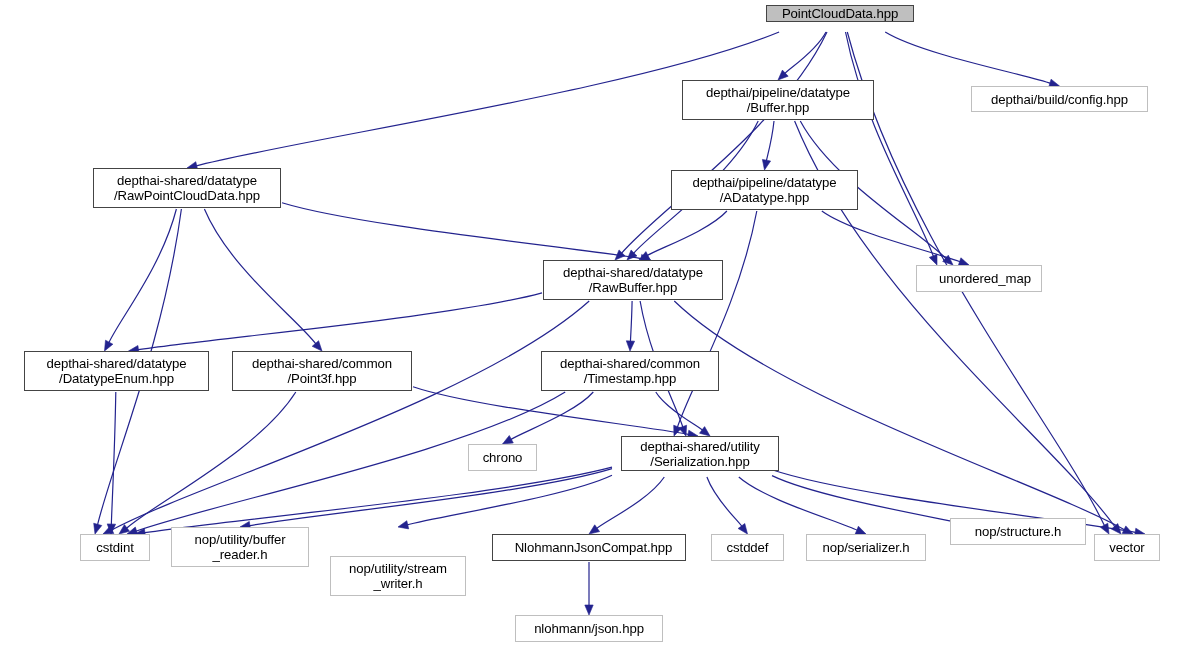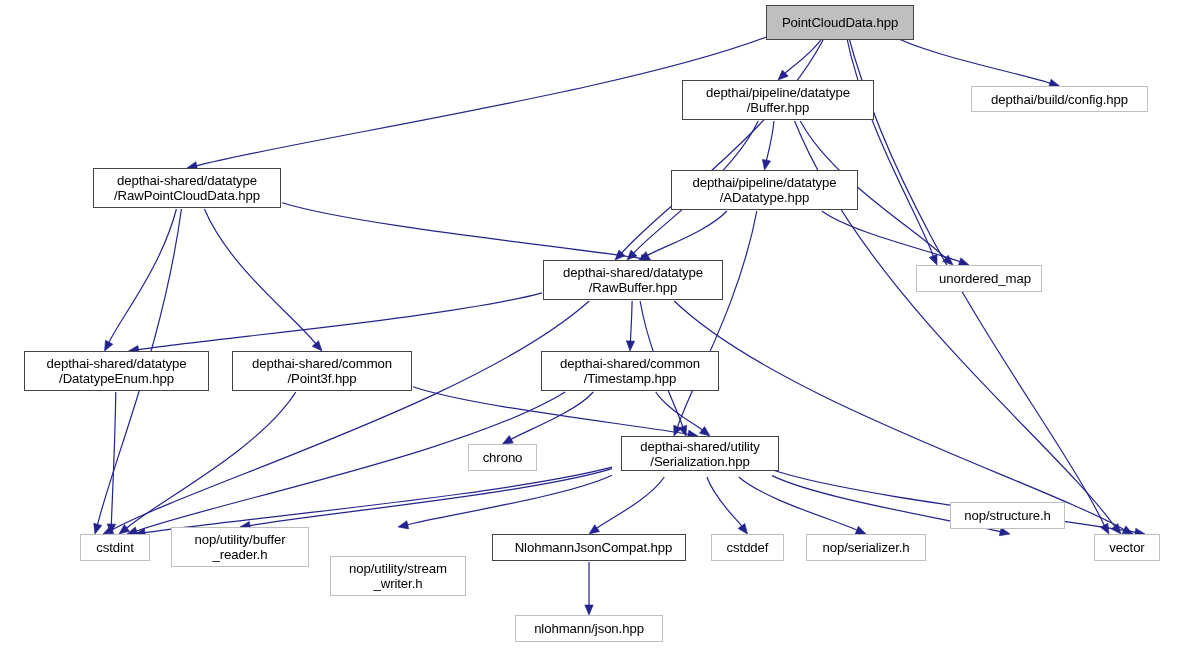--- a/index.html
+++ b/index.html
@@ -137,21 +137,21 @@
         <polygon points="866.0,534.0 855.2,534.0 858.4,526.2" class="arrow-head"></polygon>
         <path d="M 772.0 475.6 C 822.9 500.1, 961.9 521.2, 1001.7 532.1" class="edge-path"></path>
         <polygon points="1010.0,534.0 999.3,535.8 1001.2,527.7" class="arrow-head"></polygon>
         <path d="M 772.0 469.8 C 851.8 496.7, 1069.7 519.9, 1136.6 532.6" class="edge-path"></path>
         <polygon points="1145.0,534.0 1134.5,536.5 1135.8,528.2" class="arrow-head"></polygon>
         <path d="M 589.0 562.0 C 589.0 584.3, 589.0 603.3, 589.0 606.5" class="edge-path"></path>
         <polygon points="589.0,615.0 584.8,605.0 593.2,605.0" class="arrow-head"></polygon>
       </g>
   </svg>
   <div id="node-layer">
-      <div class="node-box root" style="left: 766px; top: 5px; width: 148px; height: 35px;"><span class="node-label">PointCloudData.hpp</span></div>
+      <div class="node-box root" style="left: 766px; top: 5px; width: 148px; height: 17px;"><span class="node-label">PointCloudData.hpp</span></div>
       <div class="node-box strong" style="left: 682px; top: 80px; width: 192px; height: 40px;"><span class="node-label">depthai/pipeline/datatype
 /Buffer.hpp</span></div>
       <div class="node-box" style="left: 971px; top: 86px; width: 177px; height: 26px;"><span class="node-label">depthai/build/config.hpp</span></div>
       <div class="node-box strong" style="left: 93px; top: 168px; width: 188px; height: 40px;"><span class="node-label">depthai-shared/datatype
 /RawPointCloudData.hpp</span></div>
       <div class="node-box strong" style="left: 671px; top: 170px; width: 187px; height: 40px;"><span class="node-label">depthai/pipeline/datatype
 /ADatatype.hpp</span></div>
       <div class="node-box" style="left: 916px; top: 265px; width: 126px; height: 27px; padding-left: 12px;"><span class="node-label">unordered_map</span></div>
       <div class="node-box strong" style="left: 543px; top: 260px; width: 180px; height: 40px;"><span class="node-label">depthai-shared/datatype
 /RawBuffer.hpp</span></div>
@@ -165,17 +165,17 @@
       <div class="node-box strong" style="left: 613px; top: 436px; width: 158px; height: 35px; margin-left: 8px;"><span class="node-label">depthai-shared/utility
 /Serialization.hpp</span></div>
       <div class="node-box" style="left: 80px; top: 534px; width: 70px; height: 27px;"><span class="node-label">cstdint</span></div>
       <div class="node-box" style="left: 171px; top: 527px; width: 138px; height: 40px;"><span class="node-label">nop/utility/buffer
 _reader.h</span></div>
       <div class="node-box" style="left: 330px; top: 556px; width: 136px; height: 40px;"><span class="node-label">nop/utility/stream
 _writer.h</span></div>
       <div class="node-box strong" style="left: 492px; top: 534px; width: 194px; height: 27px; padding-left: 9px;"><span class="node-label">NlohmannJsonCompat.hpp</span></div>
       <div class="node-box" style="left: 711px; top: 534px; width: 73px; height: 27px;"><span class="node-label">cstddef</span></div>
       <div class="node-box" style="left: 806px; top: 534px; width: 120px; height: 27px;"><span class="node-label">nop/serializer.h</span></div>
-      <div class="node-box" style="left: 950px; top: 502px; width: 115px; height: 27px;"><span class="node-label">nop/structure.h</span></div>
+      <div class="node-box" style="left: 950px; top: 518px; width: 136px; height: 27px;"><span class="node-label">nop/structure.h</span></div>
       <div class="node-box" style="left: 1094px; top: 534px; width: 66px; height: 27px;"><span class="node-label">vector</span></div>
       <div class="node-box" style="left: 515px; top: 615px; width: 148px; height: 27px;"><span class="node-label">nlohmann/json.hpp</span></div>
     </div>
 </div>
 
 </body></html>

